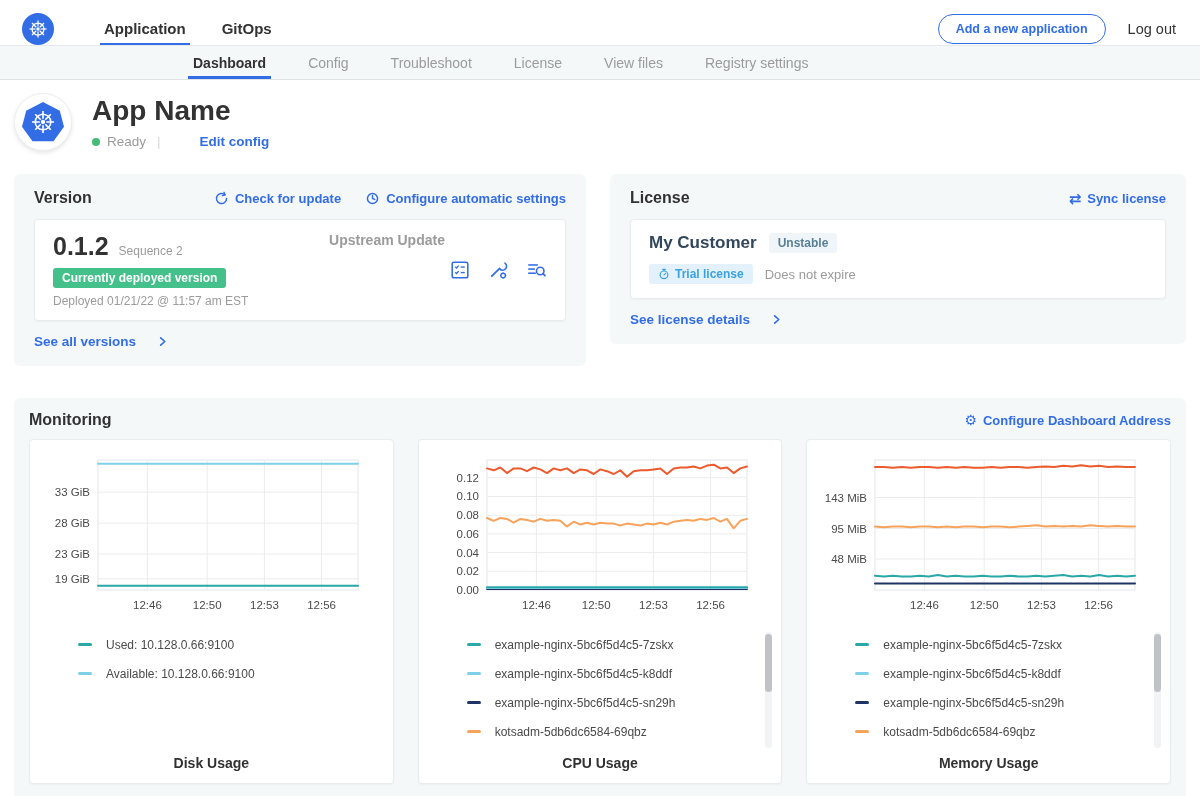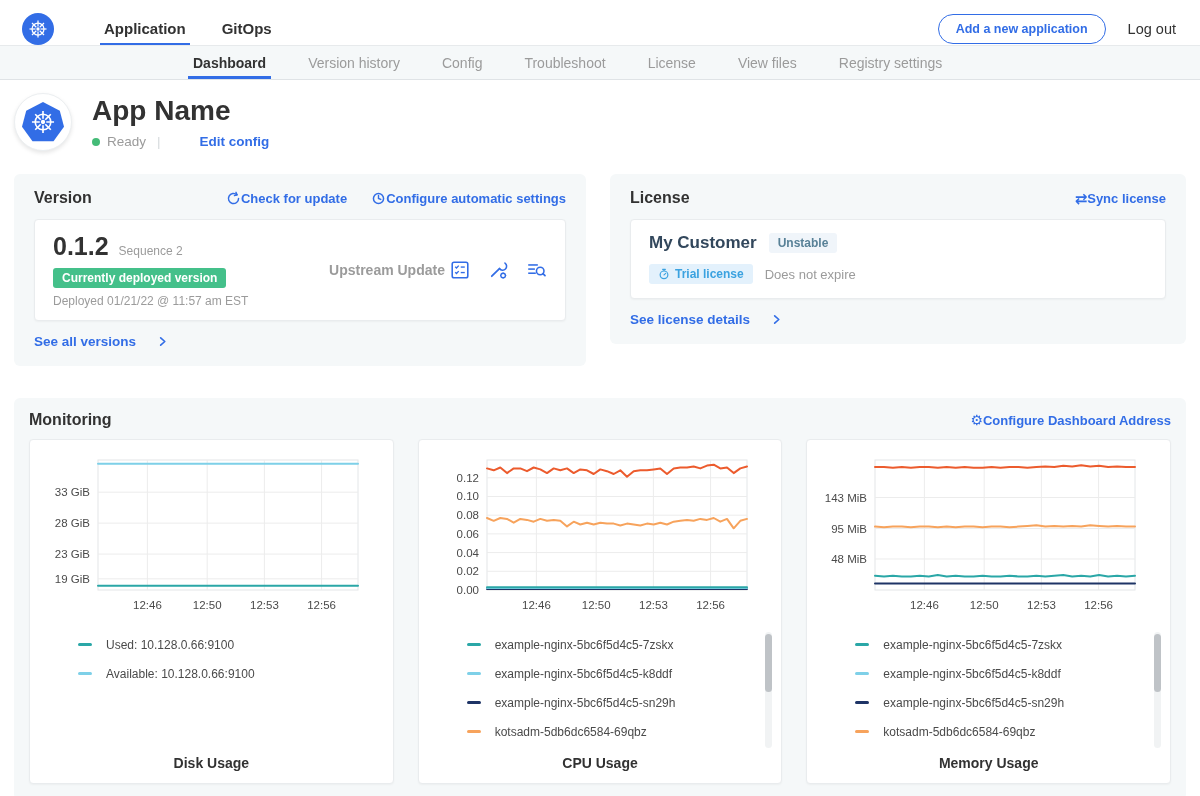--- a/index.html
+++ b/index.html
@@ -48,25 +48,25 @@
   .link { color:#326de6; font-weight:700; cursor:pointer; text-decoration:none;padding-left:28px; }
 
   
   .cards-row { display:flex; gap:24px; padding:8px 14px 0 14px; align-items:flex-start; }
   .panel { background:#f5f8f9; border-radius:6px; padding:15px 20px 16px 20px; }
   .panel-version { flex:0 0 572px; min-height:170px; }
   .panel-license { flex:1; }
   .panel-head { display:flex; align-items:center; }
   .panel-title { font-size:16px; font-weight:800; color:#323232; }
   .panel-links { margin-left:auto; display:flex; align-items:center; gap:24px; }
-  .icon-link { display:flex; align-items:center; font-size:13px; font-weight:700;
+  .icon-link { display:flex; align-items:center; gap:6px; font-size:13px; font-weight:700;
     color:#326de6; cursor:pointer; }
   .inner-card { background:#fff; border:1px solid #e9ecee; border-radius:4px;
     box-shadow:0 1px 2px rgba(0,0,0,.04); margin-top:12px; padding:12px 18px; }
-  .version-inner { display:flex; align-items:center; }
+  .version-inner { display:flex; }
   .version-left { width:272px; }
   .v-row1 { display:flex; align-items:baseline; }
   .v-number { font-size:25px; font-weight:800; color:#323232; }
   .v-seq { font-size:12px; color:#9b9b9b; margin-left:10px; }
   .badge-green { display:inline-block; margin:7px 0 6px 0; background:#44c08a; color:#fff;
     font-size:12px; font-weight:700; padding:3px 9px; border-radius:3px; }
   .v-deployed { font-size:12px; color:#9b9b9b; }
   .version-mid { flex:1; text-align:center; font-size:14px; font-weight:700; color:#9b9b9b; }
   .version-icons { display:flex; align-items:center; gap:16px; }
   .see-link { display:inline-flex; align-items:center; gap:21px; margin-top:13px;
@@ -130,21 +130,20 @@
     <div class="tn-tab">GitOps</div>
   </div>
   <div class="tn-right">
     <button class="btn-outline">Add a new application</button>
     <span class="logout">Log out</span>
   </div>
 </div>
 
 <div class="subnav">
   <div class="sn-tab active">Dashboard</div>
-  <div class="sn-tab">Version history</div>
   <div class="sn-tab">Config</div>
   <div class="sn-tab">Troubleshoot</div>
   <div class="sn-tab">License</div>
   <div class="sn-tab">View files</div>
   <div class="sn-tab">Registry settings</div>
 </div>
 
 <div class="app-header">
   <div class="app-logo-circle">
     <div class="k8s-hept">

